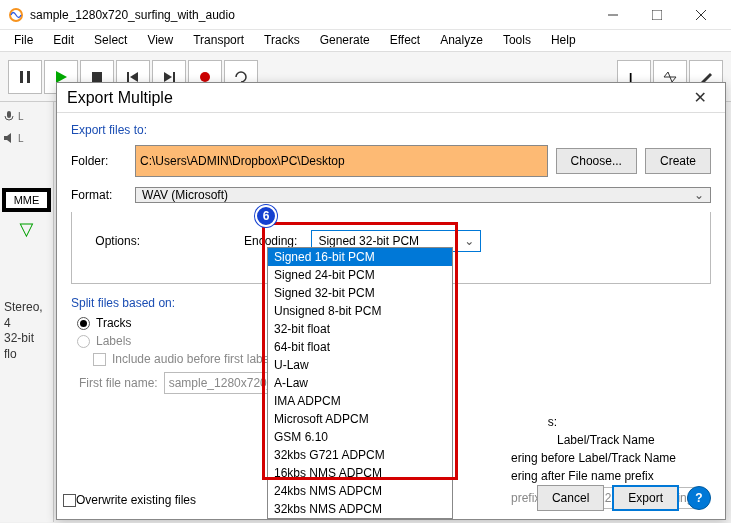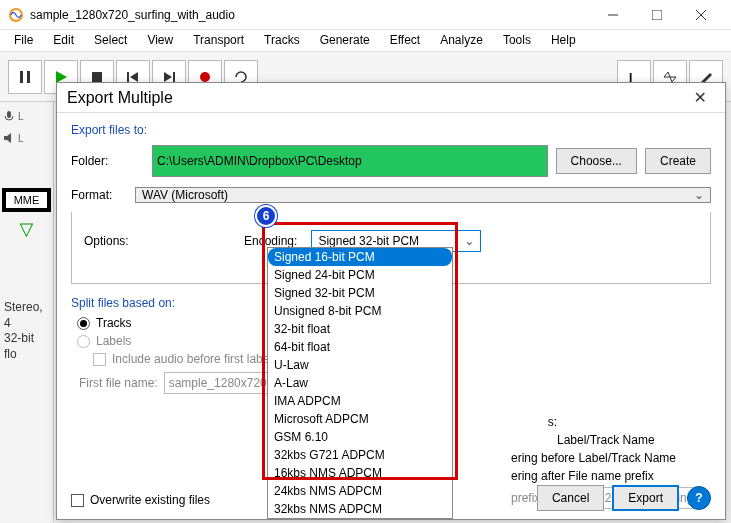--- a/index.html
+++ b/index.html
@@ -33,56 +33,56 @@
 .dialog { position: absolute; left: 56px; top: 82px; width: 670px; height: 438px; background: #fff; border: 1px solid #888; box-shadow: 0 2px 10px rgba(0,0,0,.2); }
 .dlg-titlebar { height: 30px; display: flex; align-items: center; padding: 0 10px; border-bottom: 1px solid #ddd; }
 .dlg-titlebar .dlg-title { font-size: 16px; }
 .dlg-titlebar .spacer { flex: 1; }
 .dlg-titlebar .close { font-size: 16px; color: #333; padding: 2px 8px; }
 .dlg-body { padding: 10px 14px 8px; }
 
 .section-label { color: #1a4db3; margin-bottom: 8px; }
 .form-row { display: flex; align-items: center; margin-bottom: 10px; gap: 8px; }
 .form-label { width: 56px; color: #000; }
-.text-input { flex: 1; height: 22px; border: 1px solid #888; padding: 15px 4px; background: #22c55e; margin-left: 17px; }
+.text-input { flex: 1; height: 22px; border: 1px solid #888; padding: 15px 4px; background: #fdba74; }
 .combo { flex: 1; height: 16px; border: 1px solid #888; background: #eee; padding: 2px 6px; display: flex; align-items: center; }
 .combo .chev { margin-left: auto; color: #555; }
 .btn { height: 26px; padding: 0 14px; background: #e9e9e9; border: 1px solid #999; color: #000; display: flex; align-items: center; }
 
 .options-panel { border: 1px solid #bbb; border-top: none; margin-top: -1px; padding: 18px 12px 22px; position: relative; min-height: 72px; }
 .opts-row { display: flex; align-items: center; gap: 14px; }
-.opts-row .opt-label { width: 56px; }
+.opts-row .opt-label { width: 56px; text-align: right; }
 .enc-label { margin-left: 90px; }
 .enc-combo { width: 170px; height: 22px; border: 1px solid #0078d7; background: #fff; display: flex; align-items: center; padding: 0 6px; }
 .enc-combo .chev { margin-left: auto; color: #555; }
 
 
 .red-box { position: absolute; left: 262px; top: 222px; width: 196px; height: 258px; border: 3px solid #d40000; pointer-events: none; z-index: 20; }
 
 
 .step-badge { position: absolute; left: 255px; top: 205px; width: 22px; height: 22px; border-radius: 50%; background: #1440d0; border: 2px solid #fff; color: #fff; display: flex; align-items: center; justify-content: center; font-weight: bold; z-index: 25; box-shadow: 0 0 0 1px #1440d0; }
 
 
 .dropdown { position: absolute; left: 267px; top: 247px; width: 186px; background: #fff; border: 1px solid #888; z-index: 15; }
-.dropdown .ditem { padding: 2px 6px; font-size: 12px; color: #000; border-radius: 8px; }
+.dropdown .ditem { padding: 2px 6px; font-size: 12px; color: #000; }
 .dropdown .ditem.sel { background: #0078d7; color: #fff; }
 
 .split-section { margin-top: 12px; }
 .split-title { color: #1a4db3; margin-bottom: 6px; }
 .radio-row, .check-row { display: flex; align-items: center; gap: 6px; margin-bottom: 4px; padding-left: 6px; }
 .radio { width: 13px; height: 13px; border: 1px solid #555; border-radius: 50%; display: flex; align-items: center; justify-content: center; }
 .radio.checked::after { content: ''; width: 7px; height: 7px; background: #000; border-radius: 50%; }
 .chk { width: 13px; height: 13px; border: 1px solid #555; background: #fff; }
 .disabled-row { color: #888; display: flex; align-items: center; gap: 6px; margin-top: 6px; padding-left: 8px; }
 .disabled-input { height: 22px; border: 1px solid #bbb; background: #fff; padding: 2px 4px; color: #888; width: 120px; }
 
 .right-list { position: absolute; right: 18px; top: 332px; width: 196px; }
 .right-list .rl { font-size: 12px; color: #000; margin-bottom: 4px; white-space: nowrap; }
 
-.overwrite-row { position: absolute; left: 14px; bottom: 12px; display: flex; align-items: center; gap: 6px; }
+.overwrite-row { position: absolute; left: 6px; bottom: 12px; display: flex; align-items: center; }
 
 .dlg-buttons { position: absolute; right: 14px; bottom: 8px; display: flex; gap: 8px; align-items: center; }
 .btn.primary { border: 2px solid #0078d7; background: #e9e9e9; }
 .help-btn { width: 24px; height: 24px; border-radius: 50%; background: #0078d7; color: #fff; display: flex; align-items: center; justify-content: center; font-weight: bold; border: 1px solid #005a9e; }
 
 
 svg { display: block; }
 </style>
 </head>
 <body>

